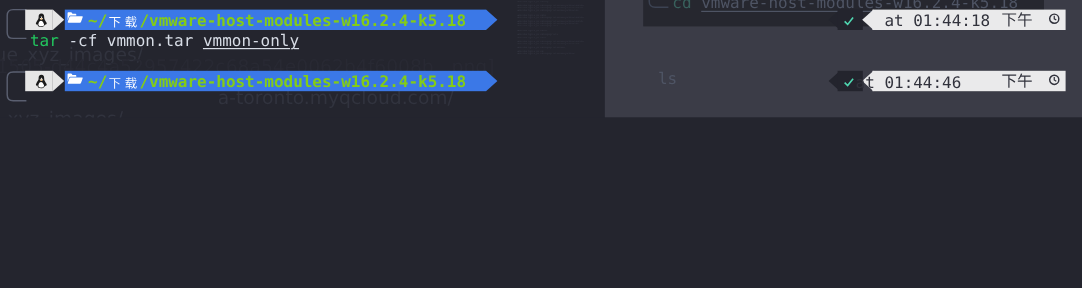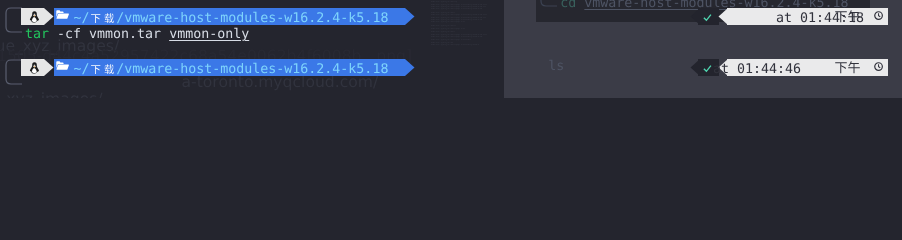--- a/index.html
+++ b/index.html
@@ -14,21 +14,21 @@
         font-size:13.3px;white-space:pre;line-height:17px;}
 
   
   .wm{position:absolute;white-space:pre;color:#31333e;
       font-family:"DejaVu Sans",sans-serif;letter-spacing:0;}
 
   
   .prow{position:absolute;height:17px;}
   .osseg{position:absolute;background:#e6e6e6;height:17px;}
   .blueseg{position:absolute;background:#3b78e7;height:17px;}
-  .ptext{position:absolute;color:#7dd3fc;font-weight:normal;}
+  .ptext{position:absolute;color:#84cc16;font-weight:bold;}
 
   
   .crow{position:absolute;color:#d7dce5;}
   .kw{color:#22c55e;}
   .ul{text-decoration:underline;text-underline-offset:1.5px;text-decoration-thickness:1px;}
 
   .conn{position:absolute;}
 
   
   .scrollstrip{position:absolute;background:#26272f;}
@@ -165,21 +165,21 @@
       <path d="M10 0 L0.5 8.5 L10 17 Z" fill="#23242d"></path>
     </svg>
   <div class="badge-dark" style="left:698px;top:8px;width:20.5px;height:17px;"></div>
   <svg style="position:absolute;left:703.3px;top:12.6px;" width="8.8" height="8.8" viewBox="0 0 12 12">
       <path d="M1.2 6.6 L4.6 10.0 L10.8 2.2" fill="none" stroke="#4fd6b0" stroke-width="1.85" stroke-linecap="butt" stroke-linejoin="miter"></path>
     </svg>
   <svg style="position:absolute;left:718px;top:8px;" width="10" height="17" viewBox="0 0 10 17">
       <path d="M10 0 L0.5 8.5 L10 17 Z" fill="#eaeaeb"></path>
     </svg>
   <div class="badge-white" style="left:726.8px;top:8px;width:161.7px;height:17px;"></div>
-  <div class="badge-txt mono" style="left:737px;top:10px;margin-left:39px;"><span>at</span><span> </span><span>01:44:18</span></div>
+  <div class="badge-txt mono" style="left:737px;top:10px;"><span>at</span><span> </span><span>01:44:18</span></div>
   <svg style="position:absolute;left:834px;top:11px;" width="27" height="13" viewBox="0 0 2000 1000">
       <g transform="translate(0,780) scale(1,-1)">
         <path class="g-xia" fill="#31323c" d="M55 766V691H441V-79H520V451C635 389 769 306 839 250L892 318C812 379 653 469 534 527L520 511V691H946V766Z"></path>
         <g transform="translate(1000,0)">
           <path class="g-wu" fill="#31323c" d="M54 381V305H462V-81H539V305H947V381H539V632H871V706H288C304 744 319 784 332 824L254 843C213 706 142 573 56 489C75 479 109 456 124 443C170 494 214 559 252 632H462V381Z"></path>
         </g>
       </g>
     </svg>
   <svg style="position:absolute;left:873.6px;top:10.8px;" width="9.1" height="9.1" viewBox="0 0 14 14">
     <circle cx="7" cy="7" r="5.85" fill="none" stroke="#31323c" stroke-width="1.85"></circle>

